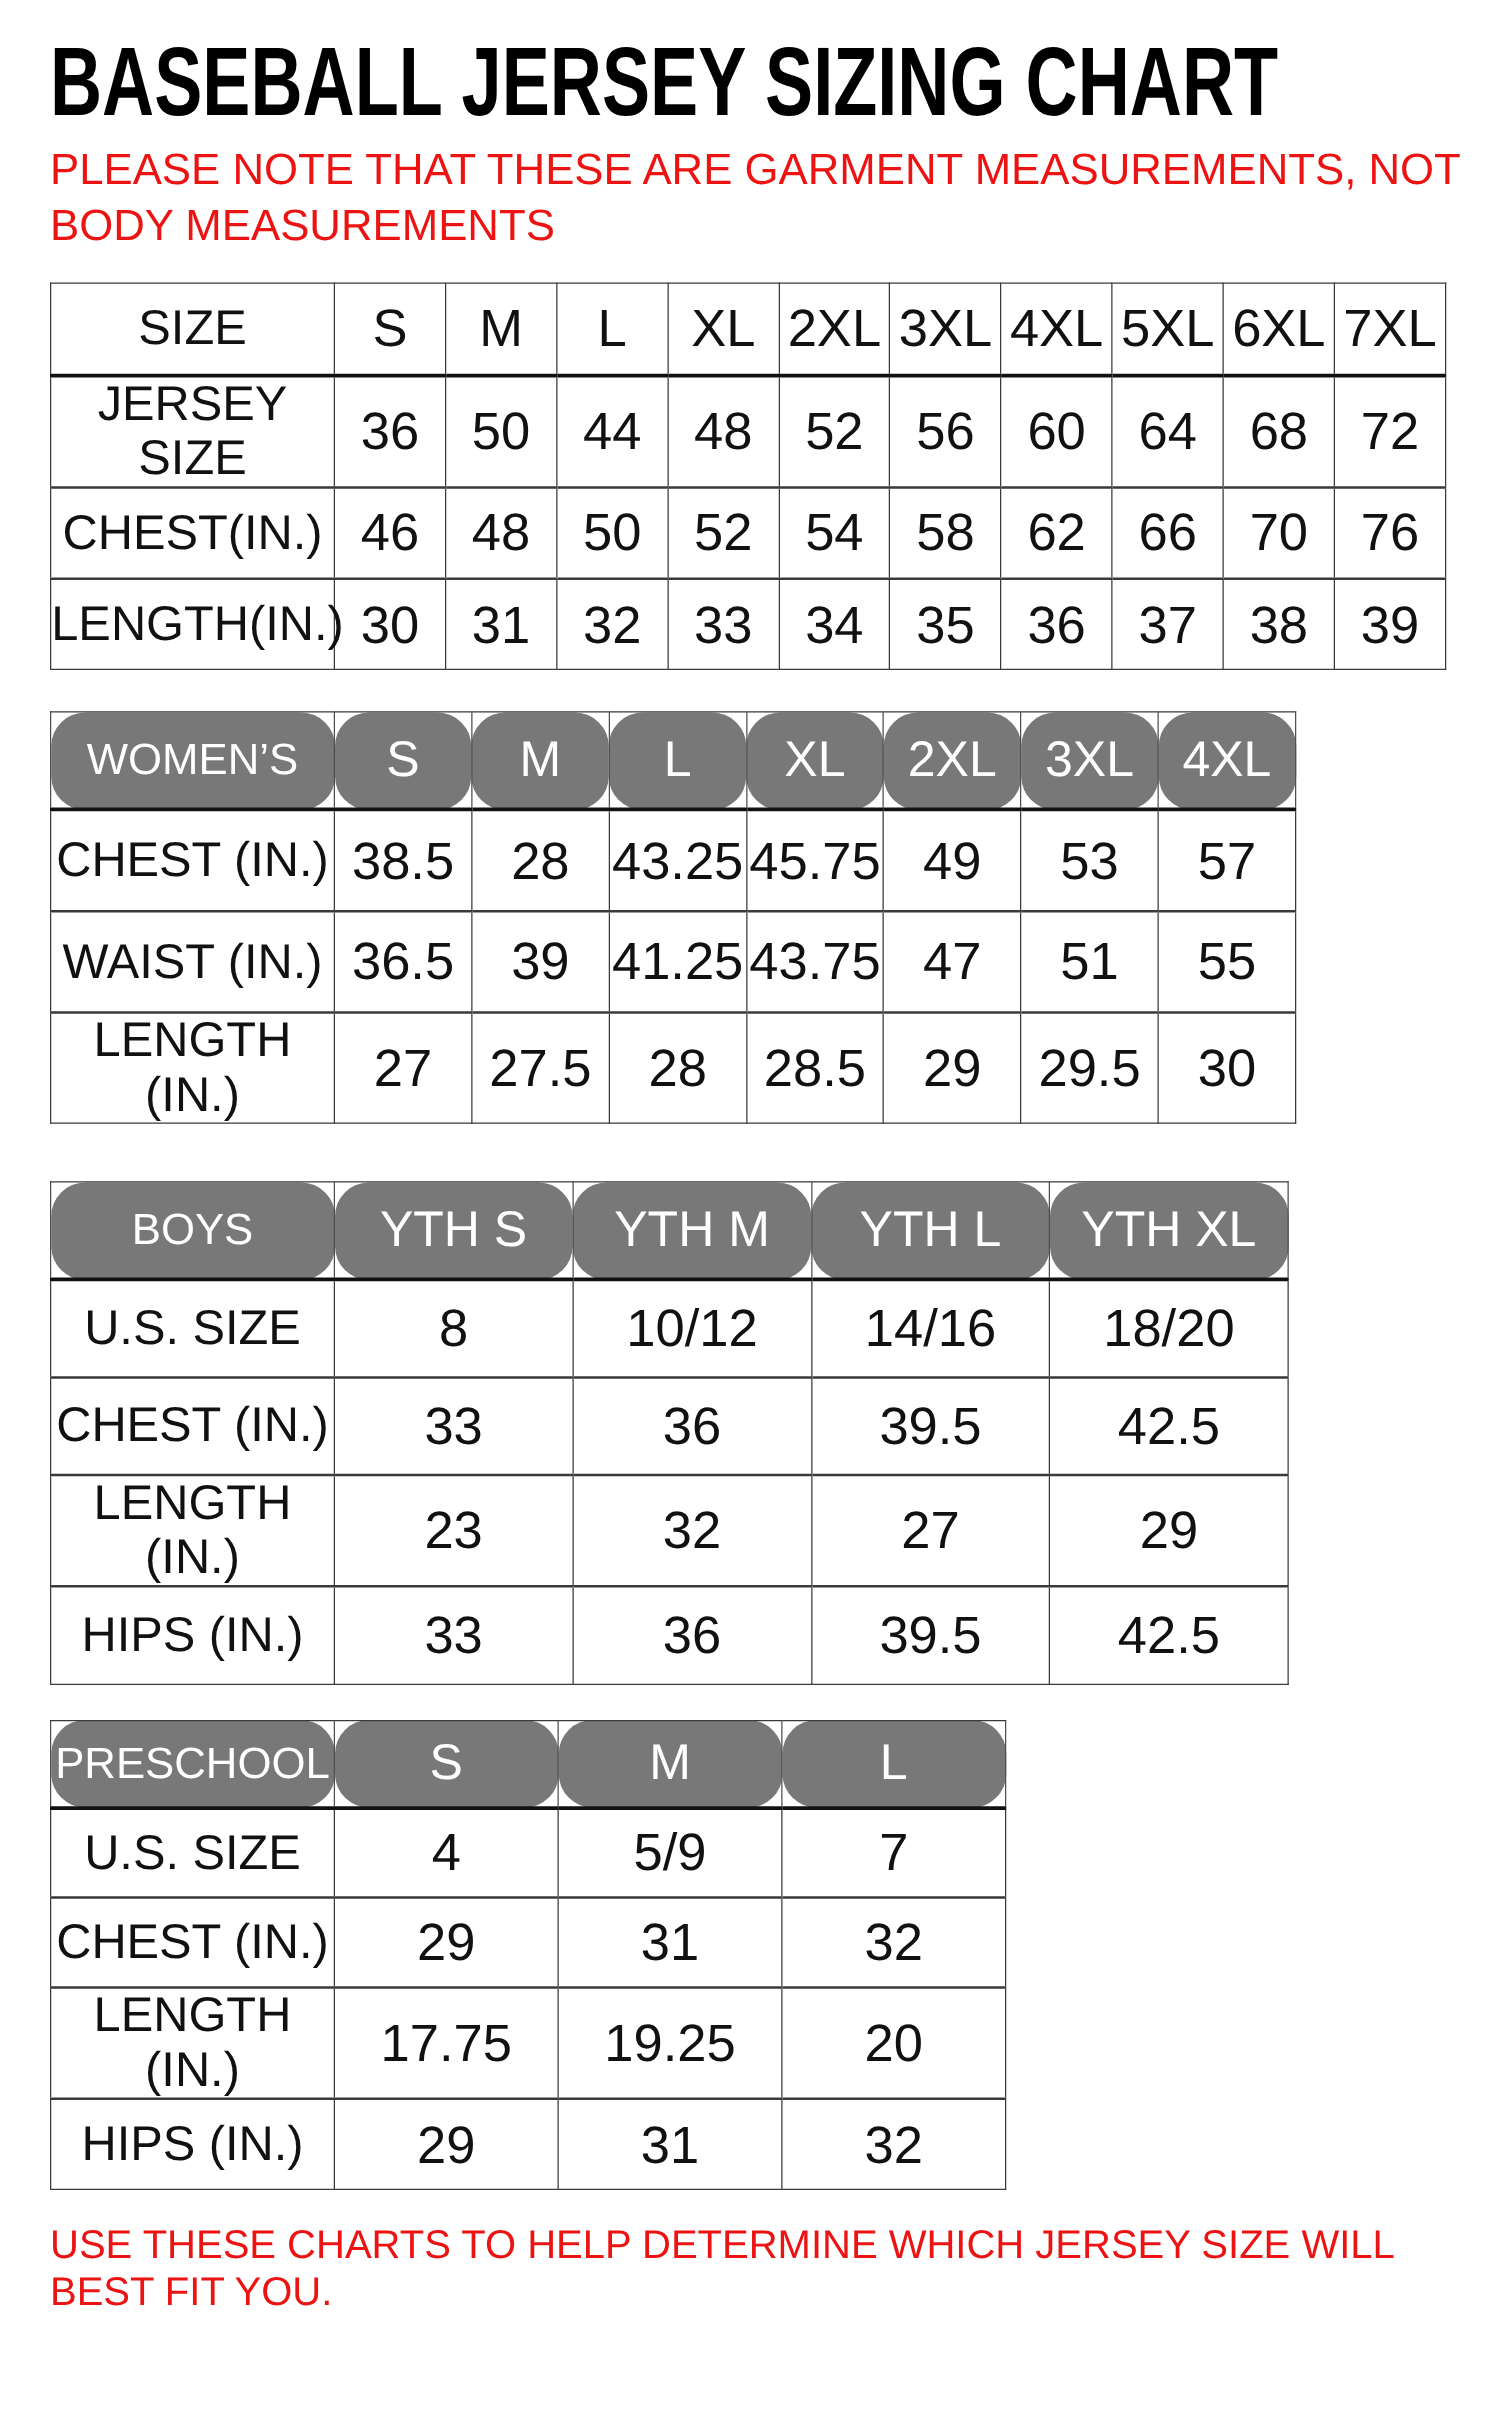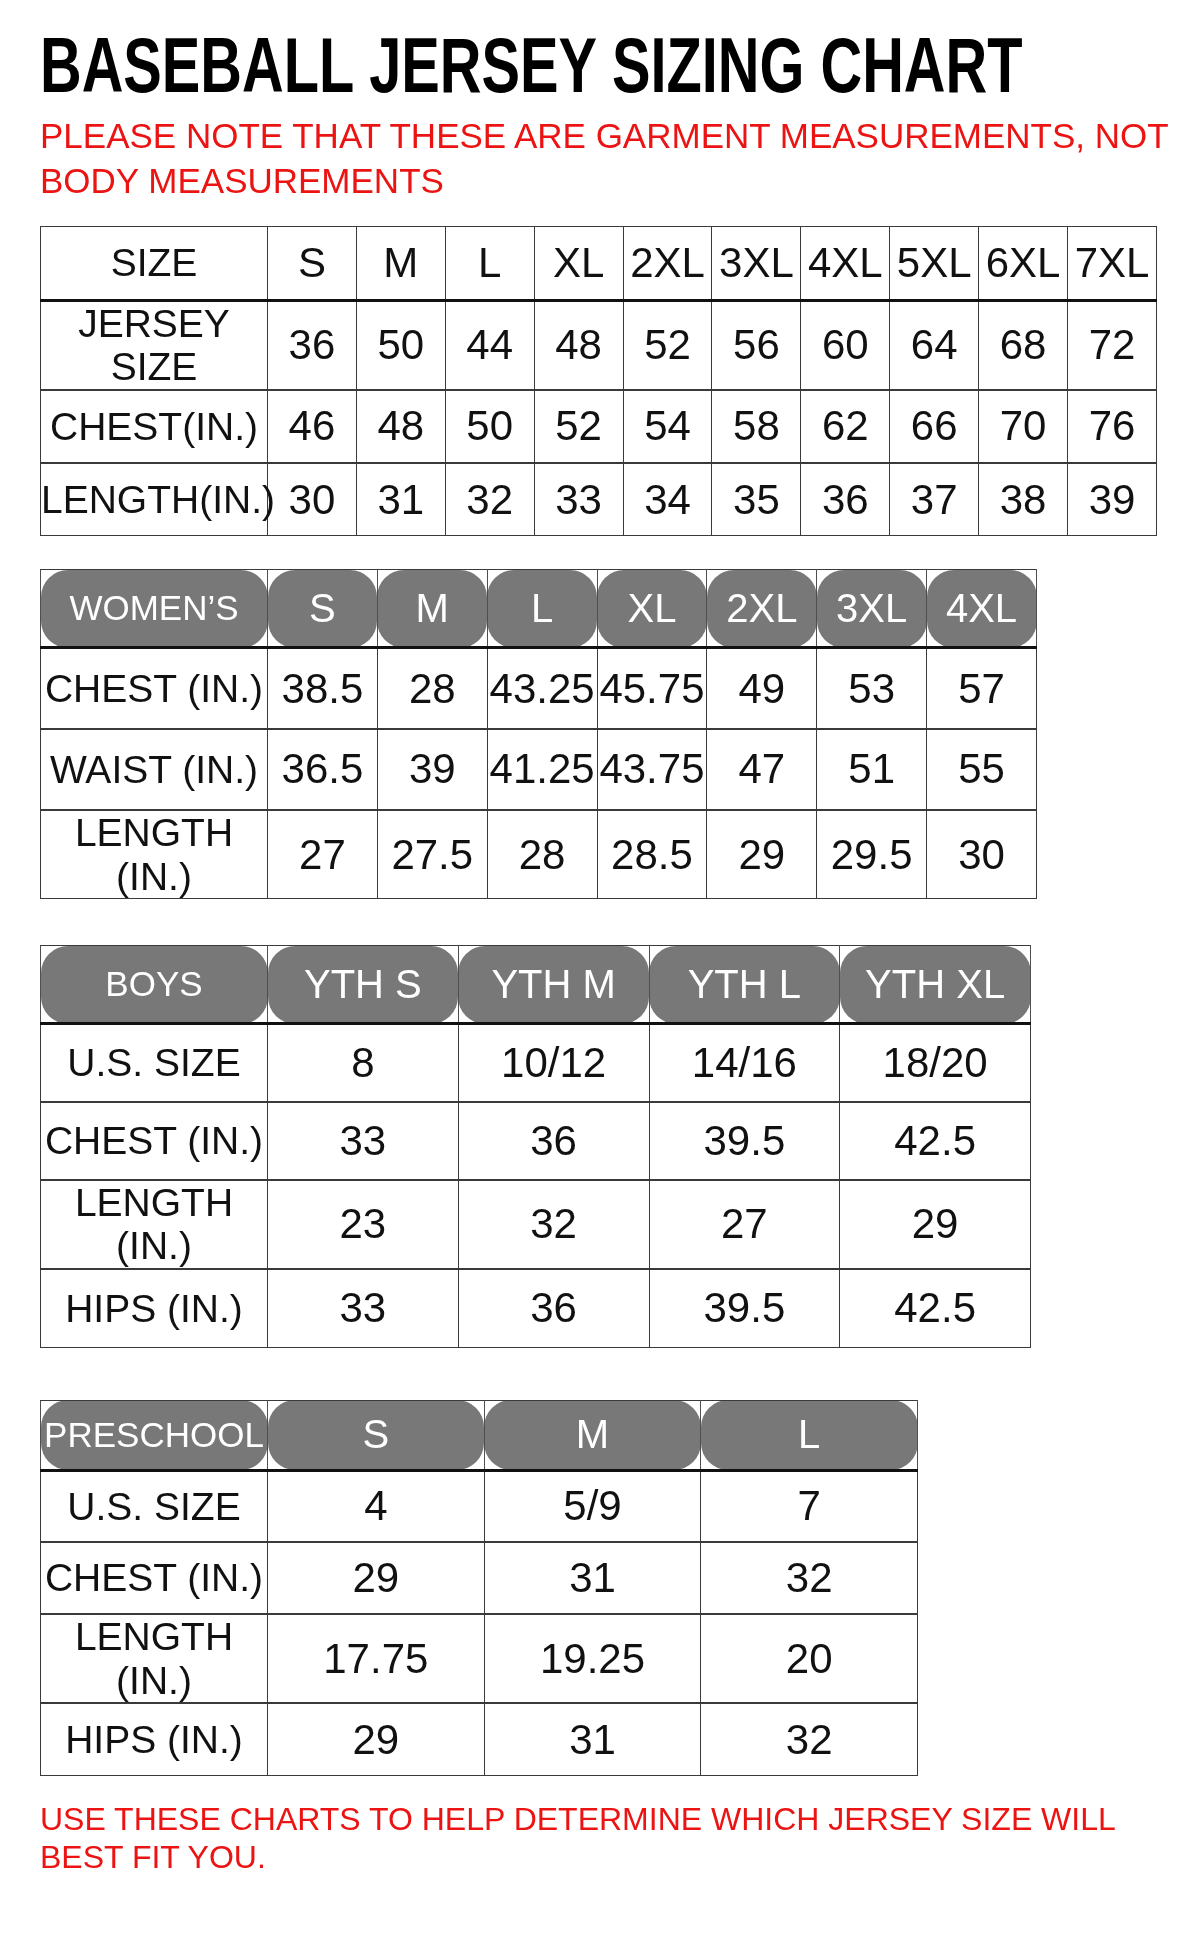--- a/index.html
+++ b/index.html
@@ -82,21 +82,21 @@
   .tbl-mens .data-row td { height: 73px; }
 
   .tbl-womens { width: 997px; margin-top: 33px; }
   .tbl-womens .gray-head td { height: 78px; }
   .tbl-womens .data-row td { height: 81px; }
 
   .tbl-boys { width: 991px; margin-top: 46px; }
   .tbl-boys .gray-head td { height: 78px; }
   .tbl-boys .data-row td { height: 78px; }
 
-  .tbl-preschool { width: 878px; margin-top: 52px; }
+  .tbl-preschool { width: 765px; margin-top: 28px; }
   .tbl-preschool .gray-head td { height: 70px; }
   .tbl-preschool .data-row td { height: 72px; }
 </style>
 </head>
 <body>
 
 <div class="page">
   <h1 class="title">BASEBALL JERSEY SIZING CHART</h1>
   <p class="note">PLEASE NOTE THAT THESE ARE GARMENT MEASUREMENTS, NOT BODY MEASUREMENTS</p>
 

